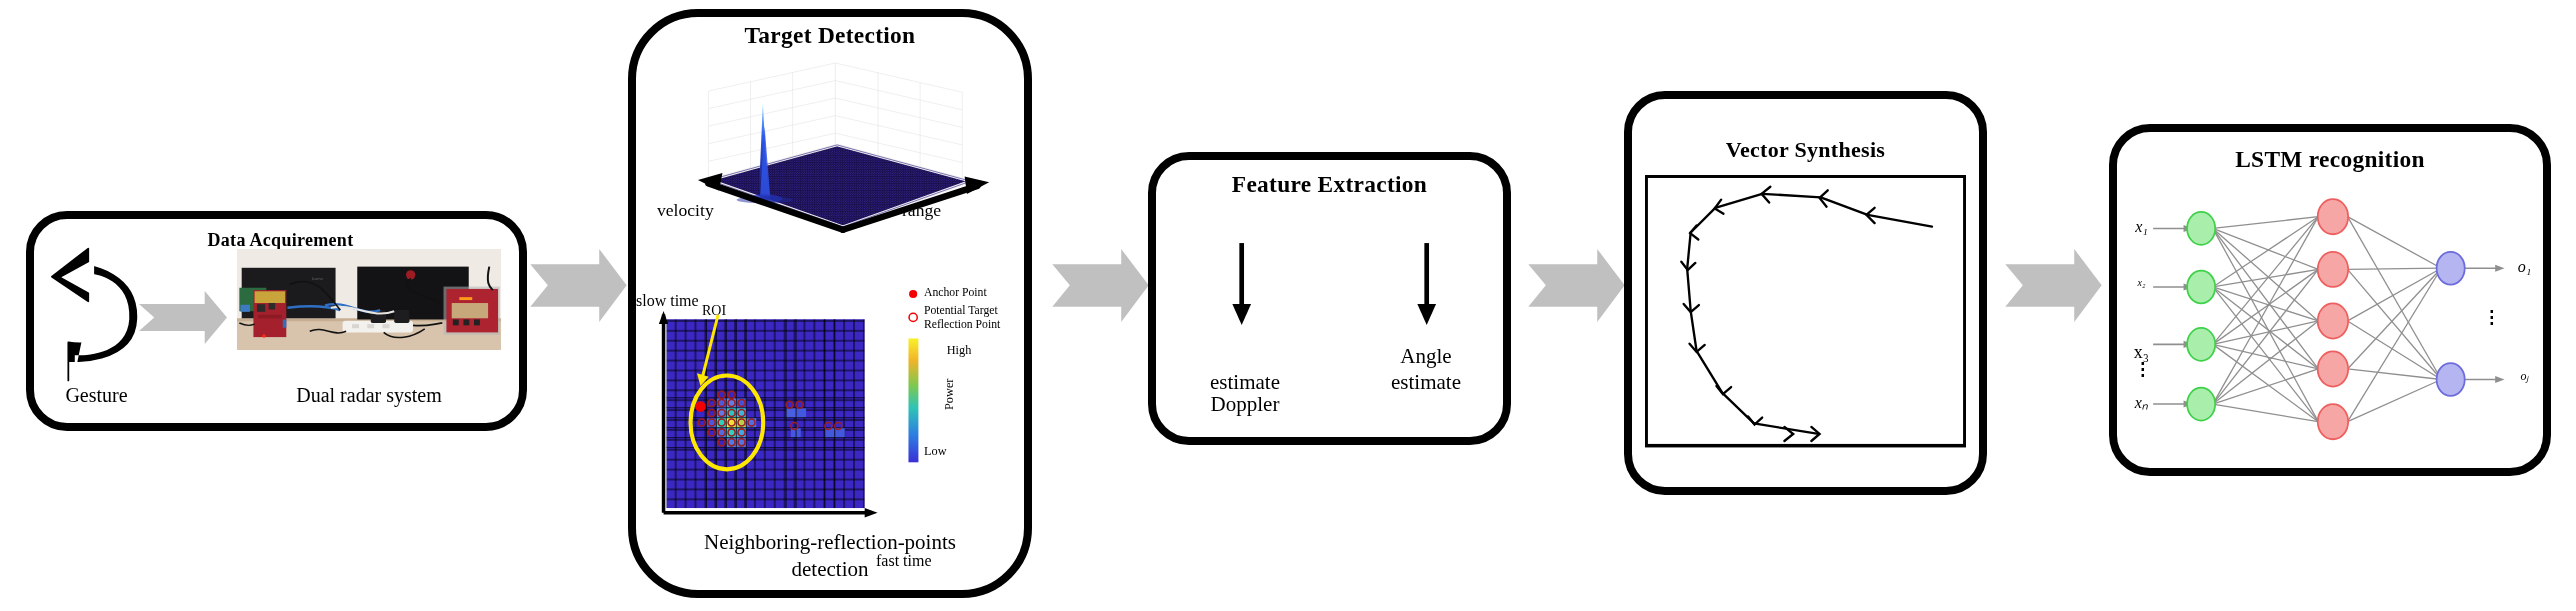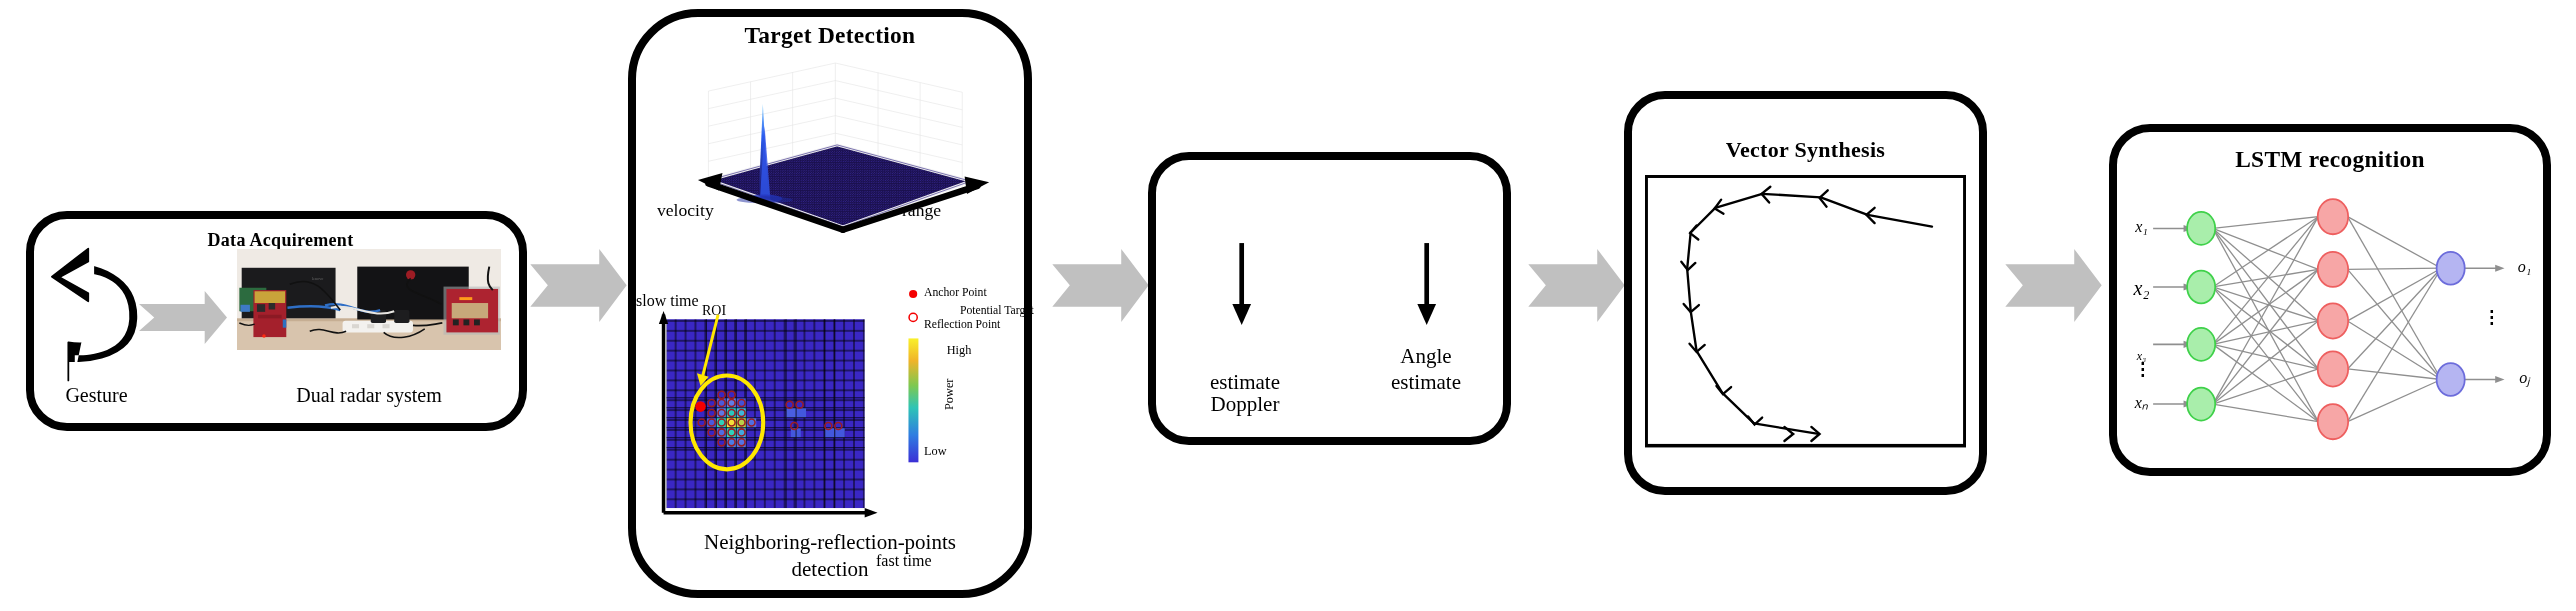--- a/index.html
+++ b/index.html
@@ -294,40 +294,41 @@
           <stop offset="100%" stop-color="#3b2fd6"></stop>
         </linearGradient>
       </defs>
       <circle cx="12" cy="12" r="7" fill="#f40000"></circle>
       <circle cx="12" cy="52" r="7" fill="none" stroke="#f40000" stroke-width="2.6"></circle>
       <rect x="4" y="88" width="17" height="212" fill="url(#cbar)"></rect>
     </svg>
   </div>
 
   <div class="caption" style="left:924px;top:286px;width:111px;font-size:11.7px;text-align:left;">Anchor Point</div>
-  <div class="caption" style="left:924px;top:304px;width:111px;font-size:11.7px;text-align:left;margin-left:36px;">Potential Target</div>
+  <div class="caption" style="left:924px;top:304px;width:111px;font-size:11.7px;text-align:left;">Potential Target</div>
   <div class="caption" style="left:924px;top:318px;width:111px;font-size:11.7px;text-align:left;">Reflection Point</div>
 
   <div class="caption" style="left:924px;top:343px;width:70px;font-size:12.3px;text-align:center;">High</div>
   <div class="caption" style="left:924px;top:444px;width:70px;font-size:12.3px;text-align:left;">Low</div>
   <div class="caption" style="left:914px;top:387px;width:70px;font-size:12.3px;text-align:center;
               transform:rotate(-90deg);transform-origin:center;">Power</div>
 
   <div class="caption" style="left:628px;top:530px;width:404px;font-size:21px;">Neighboring-reflection-points</div>
   <div class="caption" style="left:628px;top:557px;width:404px;font-size:21px;">detection</div>
 
   <div class="conn" style="left:1052px;top:249px;width:97px;height:73px;">
     <svg viewBox="0 0 165 125" width="97" height="73">
       <polygon points="0,26 30,62 0,99 118,99 118,125 165,62 118,0 118,26" fill="#c0c0c0"></polygon>
     </svg>
   </div>
 
   <div class="pbox" style="left:1148px;top:152px;width:363px;height:293px;">
   </div>
 
+  <div class="boxtitle" style="left:1148px;top:171px;width:363px;font-size:23.4px;">Feature Extraction</div>
 
   <div class="dnarrow" style="left:1230px;top:243px;width:23.4px;height:82px;">
     <svg viewBox="0 0 40 140" width="23.4" height="82">
       <line x1="20" y1="0" x2="20" y2="112" stroke="#000" stroke-width="8"></line>
       <polygon points="20,140 4,104 36,104" fill="#000"></polygon>
     </svg>
   </div>
   <div class="dnarrow" style="left:1415px;top:243px;width:23.4px;height:82px;">
     <svg viewBox="0 0 40 140" width="23.4" height="82">
       <line x1="20" y1="0" x2="20" y2="112" stroke="#000" stroke-width="8"></line>
@@ -475,23 +476,23 @@
       </g>
 
       <g fill="#b5b5f2" stroke="#6c6cdb" stroke-width="3">
         <ellipse cx="556" cy="128" rx="24" ry="28"></ellipse>
         <ellipse cx="556" cy="318" rx="24" ry="28"></ellipse>
       </g>
     </svg>
   </div>
 
   <div class="caption" style="left:2127px;top:218px;width:29px;font-size:16px;font-style:italic;">x₁</div>
-  <div class="caption" style="left:2127px;top:277px;width:29px;font-size:20px;font-style:italic;">x₂</div>
-  <div class="caption" style="left:2127px;top:349px;width:29px;font-size:12px;font-style:italic;">x₃</div>
+  <div class="caption" style="left:2127px;top:277px;width:29px;font-size:10px;font-style:italic;">x₂</div>
+  <div class="caption" style="left:2127px;top:342px;width:29px;font-size:18px;">x₃</div>
   <div class="caption" style="left:2127px;top:394px;width:29px;font-size:16px;font-style:italic;">xₙ</div>
   <div class="caption" style="left:2134px;top:359px;width:17.6px;font-size:17.6px;font-weight:bold;">⋮</div>
 
   <div class="caption" style="left:2507px;top:258px;width:35px;font-size:16px;font-style:italic;">o₁</div>
-  <div class="caption" style="left:2507px;top:369px;width:35px;font-size:16px;font-style:italic;">oⱼ</div>
+  <div class="caption" style="left:2507px;top:369px;width:35px;font-size:12px;font-style:italic;">oⱼ</div>
   <div class="caption" style="left:2483px;top:307px;width:17.6px;font-size:17.6px;font-weight:bold;">⋮</div>
 
 </div>
 
 
 </body></html>

